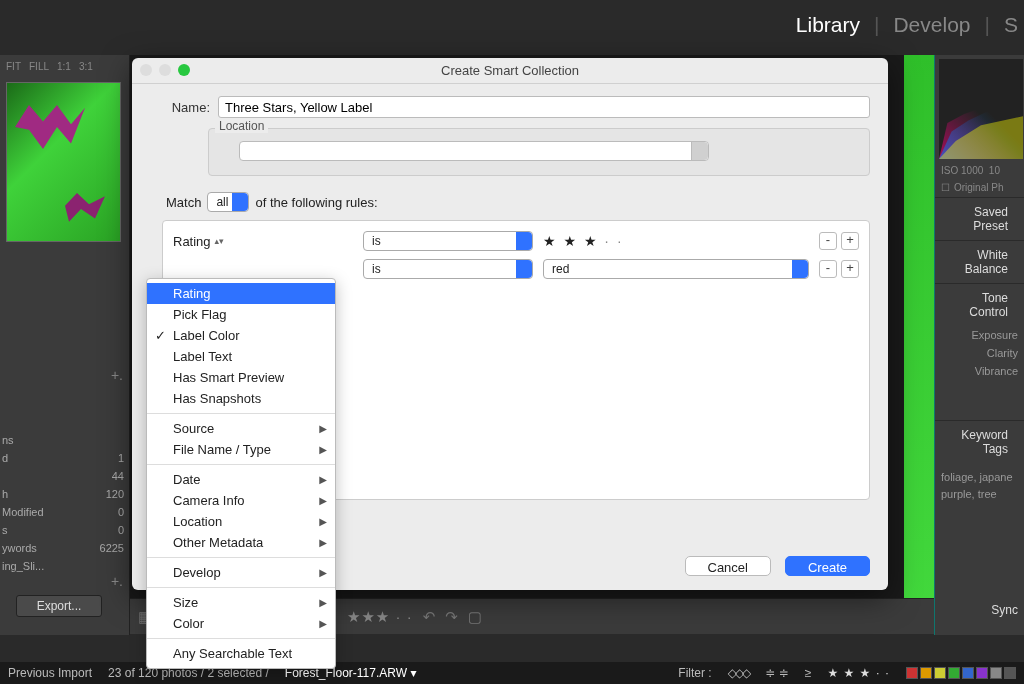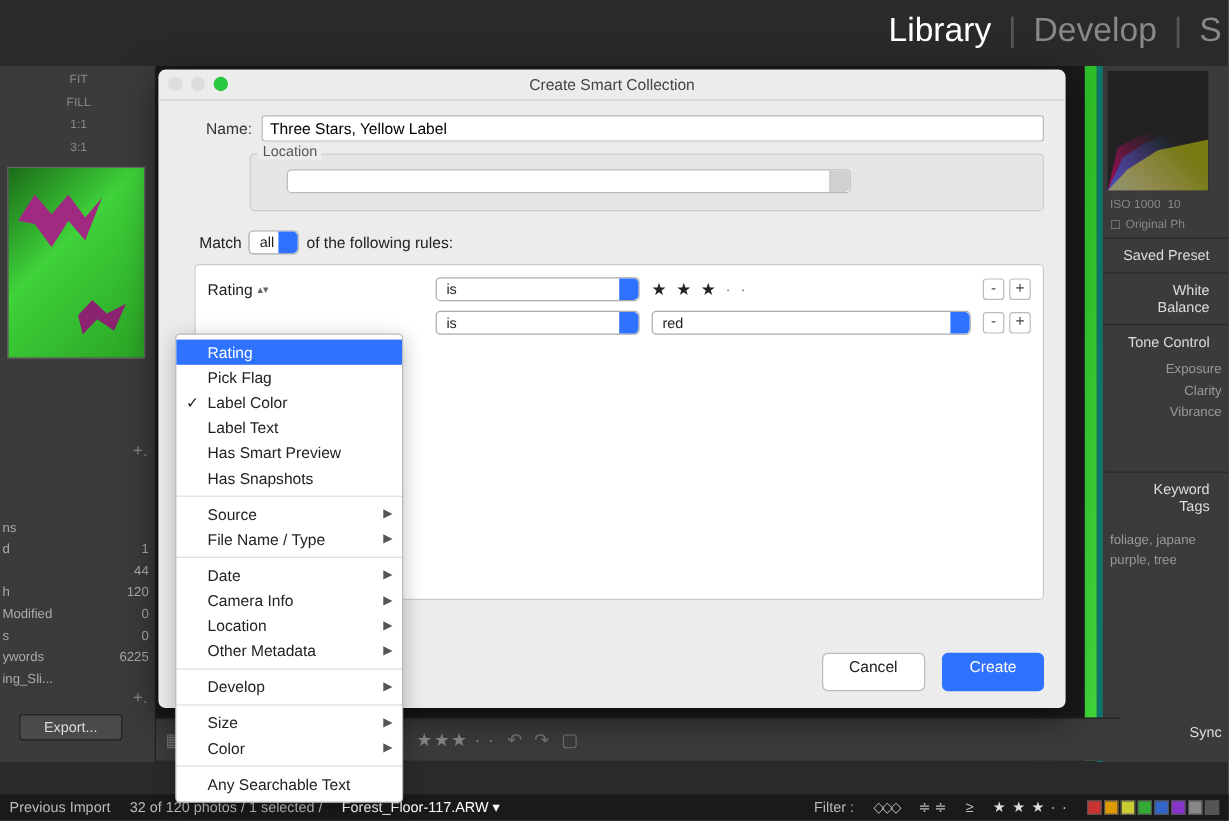--- a/index.html
+++ b/index.html
@@ -1,38 +1,38 @@
 <!DOCTYPE html>
 <html><head>
 <meta charset="utf-8">
 <style>
 * { margin: 0; padding: 0; box-sizing: border-box; font-family: -apple-system, "Helvetica Neue", Arial, sans-serif; }
 body { background: #2a2a2a; width: 1024px; height: 684px; overflow: hidden; position: relative; color: #ccc; font-size: 13px; }
 
 
-.topnav { position: absolute; top: 0; right: 0; height: 50px; display: flex; align-items: center; gap: 14px; padding-right: 6px; color: #fff; font-size: 28px; font-weight: 300; }
+.topnav { position: absolute; top: 0; right: 0; height: 50px; display: flex; align-items: center; gap: 14px; padding-right: 6px; color: #fff; font-size: 21px; font-weight: 300; }
 .topnav .sep { color: #555; }
 .topnav span.active { color: #fff; }
 .topnav span.dim { color: #888; }
 
 
 .leftcol { position: absolute; left: 0; top: 55px; width: 130px; height: 580px; background: #3b3b3b; border-right: 1px solid #222; }
-.viewctrl { display: flex; gap: 8px; padding: 6px 4px 8px 6px; font-size: 10px; color: #888; align-items: center; flex-direction: column; }
+.viewctrl { display: flex; gap: 8px; padding: 6px 4px 8px 6px; font-size: 10px; color: #888; align-items: center; }
 .viewctrl span { cursor: pointer; }
 .thumb { margin: 2px 6px; width: 115px; height: 160px; background: linear-gradient(135deg, #1b6b18 0%, #3fd23a 40%, #2aa324 100%); border: 1px solid #666; position: relative; }
 .thumb .leaf1 { position: absolute; left: 8px; top: 22px; width: 70px; height: 55px; background: #a02a82; clip-path: polygon(0% 40%, 20% 0%, 40% 30%, 60% 0%, 80% 35%, 100% 5%, 80% 70%, 60% 40%, 40% 80%, 20% 45%); }
 .thumb .leaf2 { position: absolute; left: 58px; top: 110px; width: 40px; height: 32px; background: #8b2370; clip-path: polygon(0% 40%, 30% 0%, 60% 35%, 100% 10%, 75% 80%, 40% 50%, 10% 90%); }
 .smallplus { position: absolute; right: 6px; color: #888; font-size: 14px; }
 .catlist { position: absolute; left: 0; bottom: 60px; width: 130px; font-size: 11px; color: #aaa; }
 .catlist .row { display: flex; justify-content: space-between; padding: 3px 6px 3px 2px; }
 .catlist .row .lbl { overflow: hidden; white-space: nowrap; }
 .exportbtn { position: absolute; left: 16px; bottom: 18px; width: 86px; height: 22px; background: #4a4a4a; border: 1px solid #222; border-radius: 3px; color: #ddd; font-size: 12px; text-align: center; line-height: 20px; }
 
 
-.rightcol { position: absolute; right: 0; top: 55px; width: 110px; background: #3b3b3b; height: 580px; border-left: 5px solid #0f766e; }
+.rightcol { position: absolute; right: 0; top: 55px; width: 90px; background: #3b3b3b; height: 580px; border-left: 1px solid #0f766e; }
 .histo { width: 84px; height: 100px; margin: 4px; background: #222; position: relative; overflow: hidden; }
 .histo .h1 { position:absolute; bottom:0; left:0; width:100%; height:60%; background: linear-gradient(45deg, rgba(255,0,128,0.6), transparent 60%); clip-path: polygon(0 100%, 10% 40%, 30% 25%, 50% 15%, 70% 5%, 100% 0%, 100% 100%); }
 .histo .h2 { position:absolute; bottom:0; left:0; width:100%; height:55%; background: linear-gradient(45deg, rgba(0,128,255,0.6), transparent 70%); clip-path: polygon(0 100%, 15% 50%, 35% 30%, 60% 12%, 100% 0%, 100% 100%); }
 .histo .h3 { position:absolute; bottom:0; left:0; width:100%; height:45%; background: rgba(255,255,0,0.4); clip-path: polygon(0 100%, 20% 60%, 50% 25%, 100% 5%, 100% 100%); }
 .histolbl { font-size: 10px; color: #888; padding: 2px 6px; }
 .origchk { font-size: 10px; color: #888; padding: 4px 6px; display: flex; gap: 4px; }
 .panel-section { border-top: 1px solid #2a2a2a; padding: 7px 16px; font-size: 12px; color: #ddd; text-align: right; }
 .panel-sub { font-size: 11px; color: #999; text-align: right; padding: 3px 6px; }
 .kwtags { font-size: 11px; color: #999; padding: 6px 6px; line-height: 1.5; }
 .syncbtn { position: absolute; right: 6px; bottom: 18px; color: #ddd; font-size: 12px; }
@@ -79,21 +79,21 @@
 .rulesbox { background: #fff; border: 1px solid #ccc; border-radius: 4px; min-height: 280px; padding: 6px 10px; position: relative; }
 .rule { display: flex; align-items: center; gap: 10px; height: 28px; }
 .rule .crit { width: 180px; font-size: 13px; display: flex; align-items: center; gap: 4px; }
 .rule .crit .updn { font-size: 9px; color: #666; }
 .rule .op { width: 170px; }
 .rule .val { flex: 1; }
 .rule .stars3 { font-size: 14px; letter-spacing: 2px; color: #222; }
 .addrem { display: flex; gap: 4px; }
 .sqbtn { width: 18px; height: 18px; border: 1px solid #bbb; border-radius: 3px; background: #fff; text-align: center; line-height: 14px; font-size: 13px; color: #444; }
 .btnrow { position: absolute; right: 18px; bottom: 14px; display: flex; gap: 14px; }
-.btn { height: 32px; padding: 0 22px; border-radius: 5px; font-size: 13px; border: 1px solid #bbb; background: #fff; line-height: 22px; }
+.btn { height: 20px; padding: 0 22px; border-radius: 5px; font-size: 13px; border: 1px solid #bbb; background: #fff; line-height: 22px; }
 .btn.primary { background: #2f72ff; color: #fff; border-color: #2f72ff; }
 
 
 .ddmenu { position: absolute; left: 146px; top: 278px; width: 190px; background: #fff; border: 1px solid #bbb; border-radius: 4px; box-shadow: 0 4px 16px rgba(0,0,0,0.25); padding: 4px 0; font-size: 13px; color: #222; z-index: 50; }
 .ddmenu .mi { padding: 2px 12px 2px 26px; position: relative; line-height: 17px; }
 .ddmenu .mi.hl { background: #2f72ff; color: #fff; }
 .ddmenu .mi .chk { position: absolute; left: 8px; }
 .ddmenu .mi .sub { position: absolute; right: 8px; color: #555; font-size: 10px; }
 .ddmenu hr { border: none; border-top: 1px solid #ddd; margin: 4px 0; }
 </style>
@@ -196,21 +196,21 @@
   <span>⚑</span>
   <span>⚐</span>
   <span class="stars">★★★ · ·</span>
   <span>↶</span>
   <span>↷</span>
   <span>▢</span>
 </div>
 
 <div class="footer">
   <span>Previous Import</span>
-  <span>32 of 120 photos / 1 selected /</span>
+  <span>23 of 120 photos / 2 selected /</span>
   <span class="path"><span>Forest_Floor-117.ARW</span> ▾</span>
   <span class="spacer"></span>
   <span>Filter :</span>
   <span style="letter-spacing:-2px;">◇◇◇</span>
   <span>≑ ≑</span>
   <span>≥</span>
   <span class="fstars">★ ★ ★ · ·</span>
   <div class="colorchips" id="colorchips">
       <span style="background: rgb(204, 51, 51);"></span>
       <span style="background: rgb(221, 153, 0);"></span>

